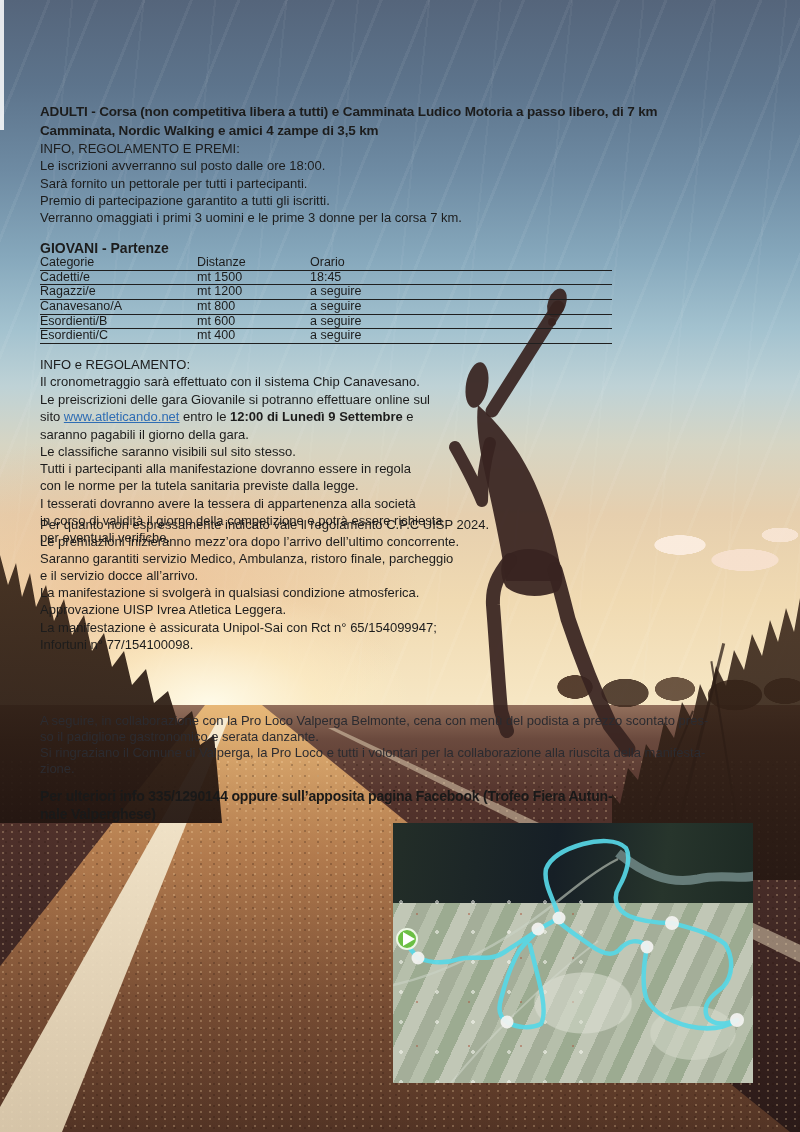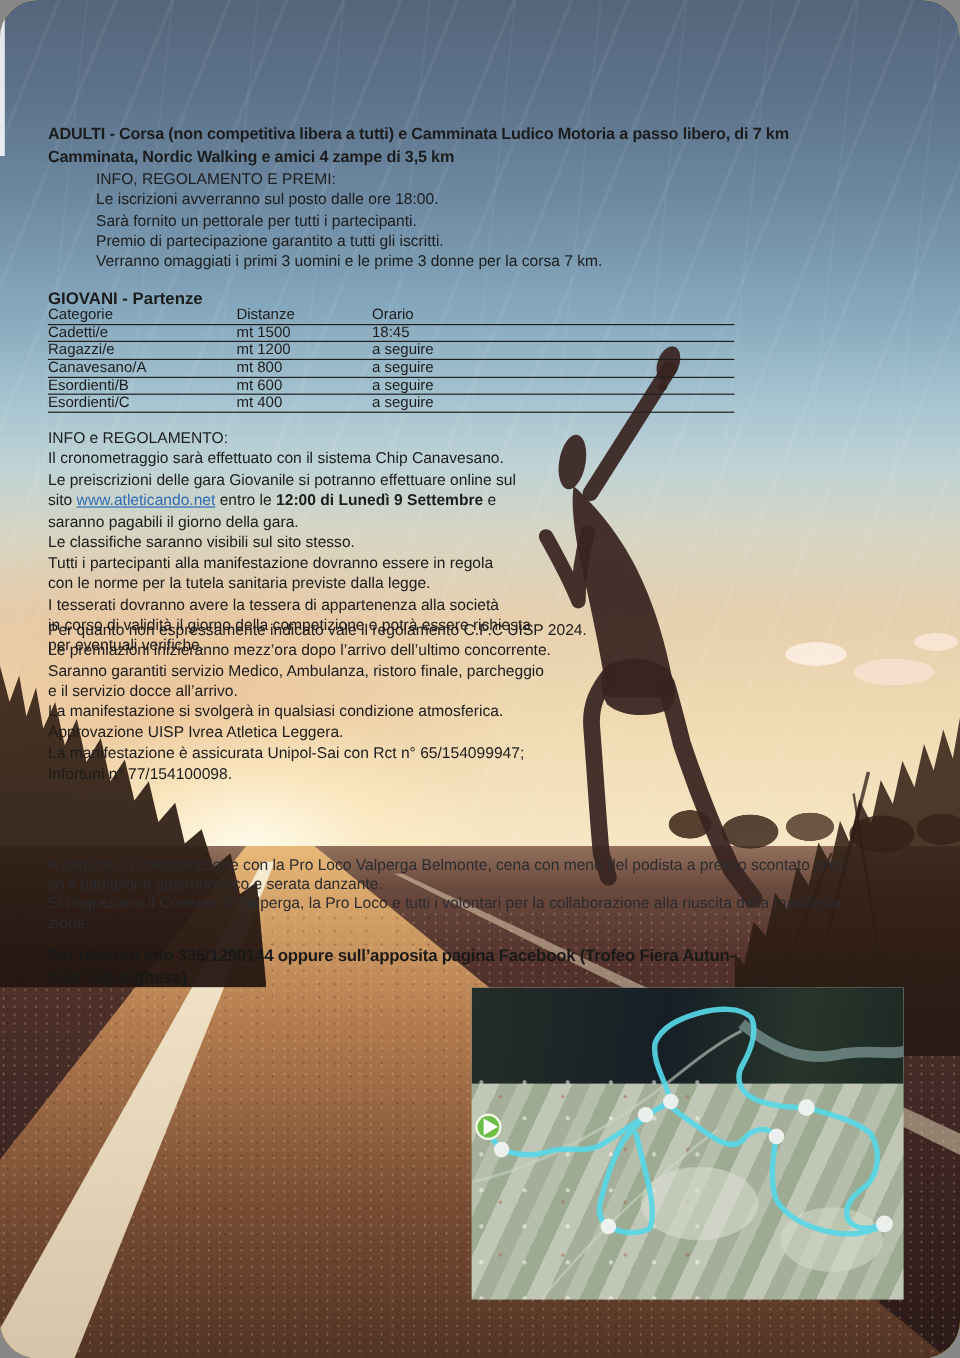--- a/index.html
+++ b/index.html
@@ -1,17 +1,17 @@
 <!DOCTYPE html>
 <html><head>
 <meta charset="utf-8">
 <style>
   html,body{margin:0;padding:0;background:#888;}
   .page{position:relative;width:800px;height:1132px;overflow:hidden;
-        font-family:"Liberation Sans",sans-serif;color:#1c1c1c;background:#fde047;border-radius:31px;}
+        font-family:"Liberation Sans",sans-serif;color:#1c1c1c;background:#fde047;}
 
   
   .sky{position:absolute;left:0;top:0;width:800px;height:715px;
     background:linear-gradient(to bottom,
       #55657b 0%, #5d748c 12%, #6e8ba3 24%, #86a8bc 36%, #a3c2cf 46%,
       #bed2d6 54%, #d6d5c4 62%, #e6cfae 72%, #f0dab2 84%, #f7e8c6 100%);}
   .sky::before{content:"";position:absolute;inset:0;
     background:repeating-linear-gradient(112deg, rgba(255,255,255,.07) 0 3px, rgba(255,255,255,0) 3px 44px),
                repeating-linear-gradient(96deg, rgba(255,255,255,.05) 0 2px, rgba(255,255,255,0) 2px 71px);
     opacity:.8;}
@@ -74,21 +74,21 @@
     background-size:36px 30px, 52px 44px;}
   .map-fields-light{position:absolute;left:120px;top:120px;width:240px;height:140px;opacity:.55;
     background:radial-gradient(80px 50px at 70px 60px, #dde0d4 60%, transparent 62%),
                radial-gradient(70px 44px at 180px 90px, #d5dacb 60%, transparent 62%);}
   .map-svg{position:absolute;left:0;top:0;}
 
   
   .tx{position:absolute;white-space:pre;line-height:17.3px;font-size:13px;}
   .bold{font-weight:bold;}
   .h-adulti{left:40px;top:103px;font-size:13.5px;font-weight:bold;line-height:18.5px;letter-spacing:-0.15px;}
-  .adulti-info{left:40px;top:140px;margin-left:40px;}
+  .adulti-info{left:40px;top:140px;}
   .h-giovani{left:40px;top:240px;font-size:14px;font-weight:bold;}
   .gtable{position:absolute;left:40px;top:256px;width:572px;font-size:12.5px;}
   .grow{display:grid;grid-template-columns:157px 113px 1fr;height:13.7px;line-height:13.2px;
         border-bottom:1.4px solid #1f1f1f;overflow:visible;}
   .reg-p1{left:40px;top:356px;}
   .linkline{left:40px;top:408px;white-space:pre;font-size:13px;line-height:17.3px;}
   .linkline a{color:#2e6db4;}
   .reg-p2{left:40px;top:425.5px;}
   .regole2{left:40px;top:516px;line-height:17.1px;}
   .chiusura{left:40px;top:713px;font-size:13px;line-height:16.1px;color:#2b2b30;}

